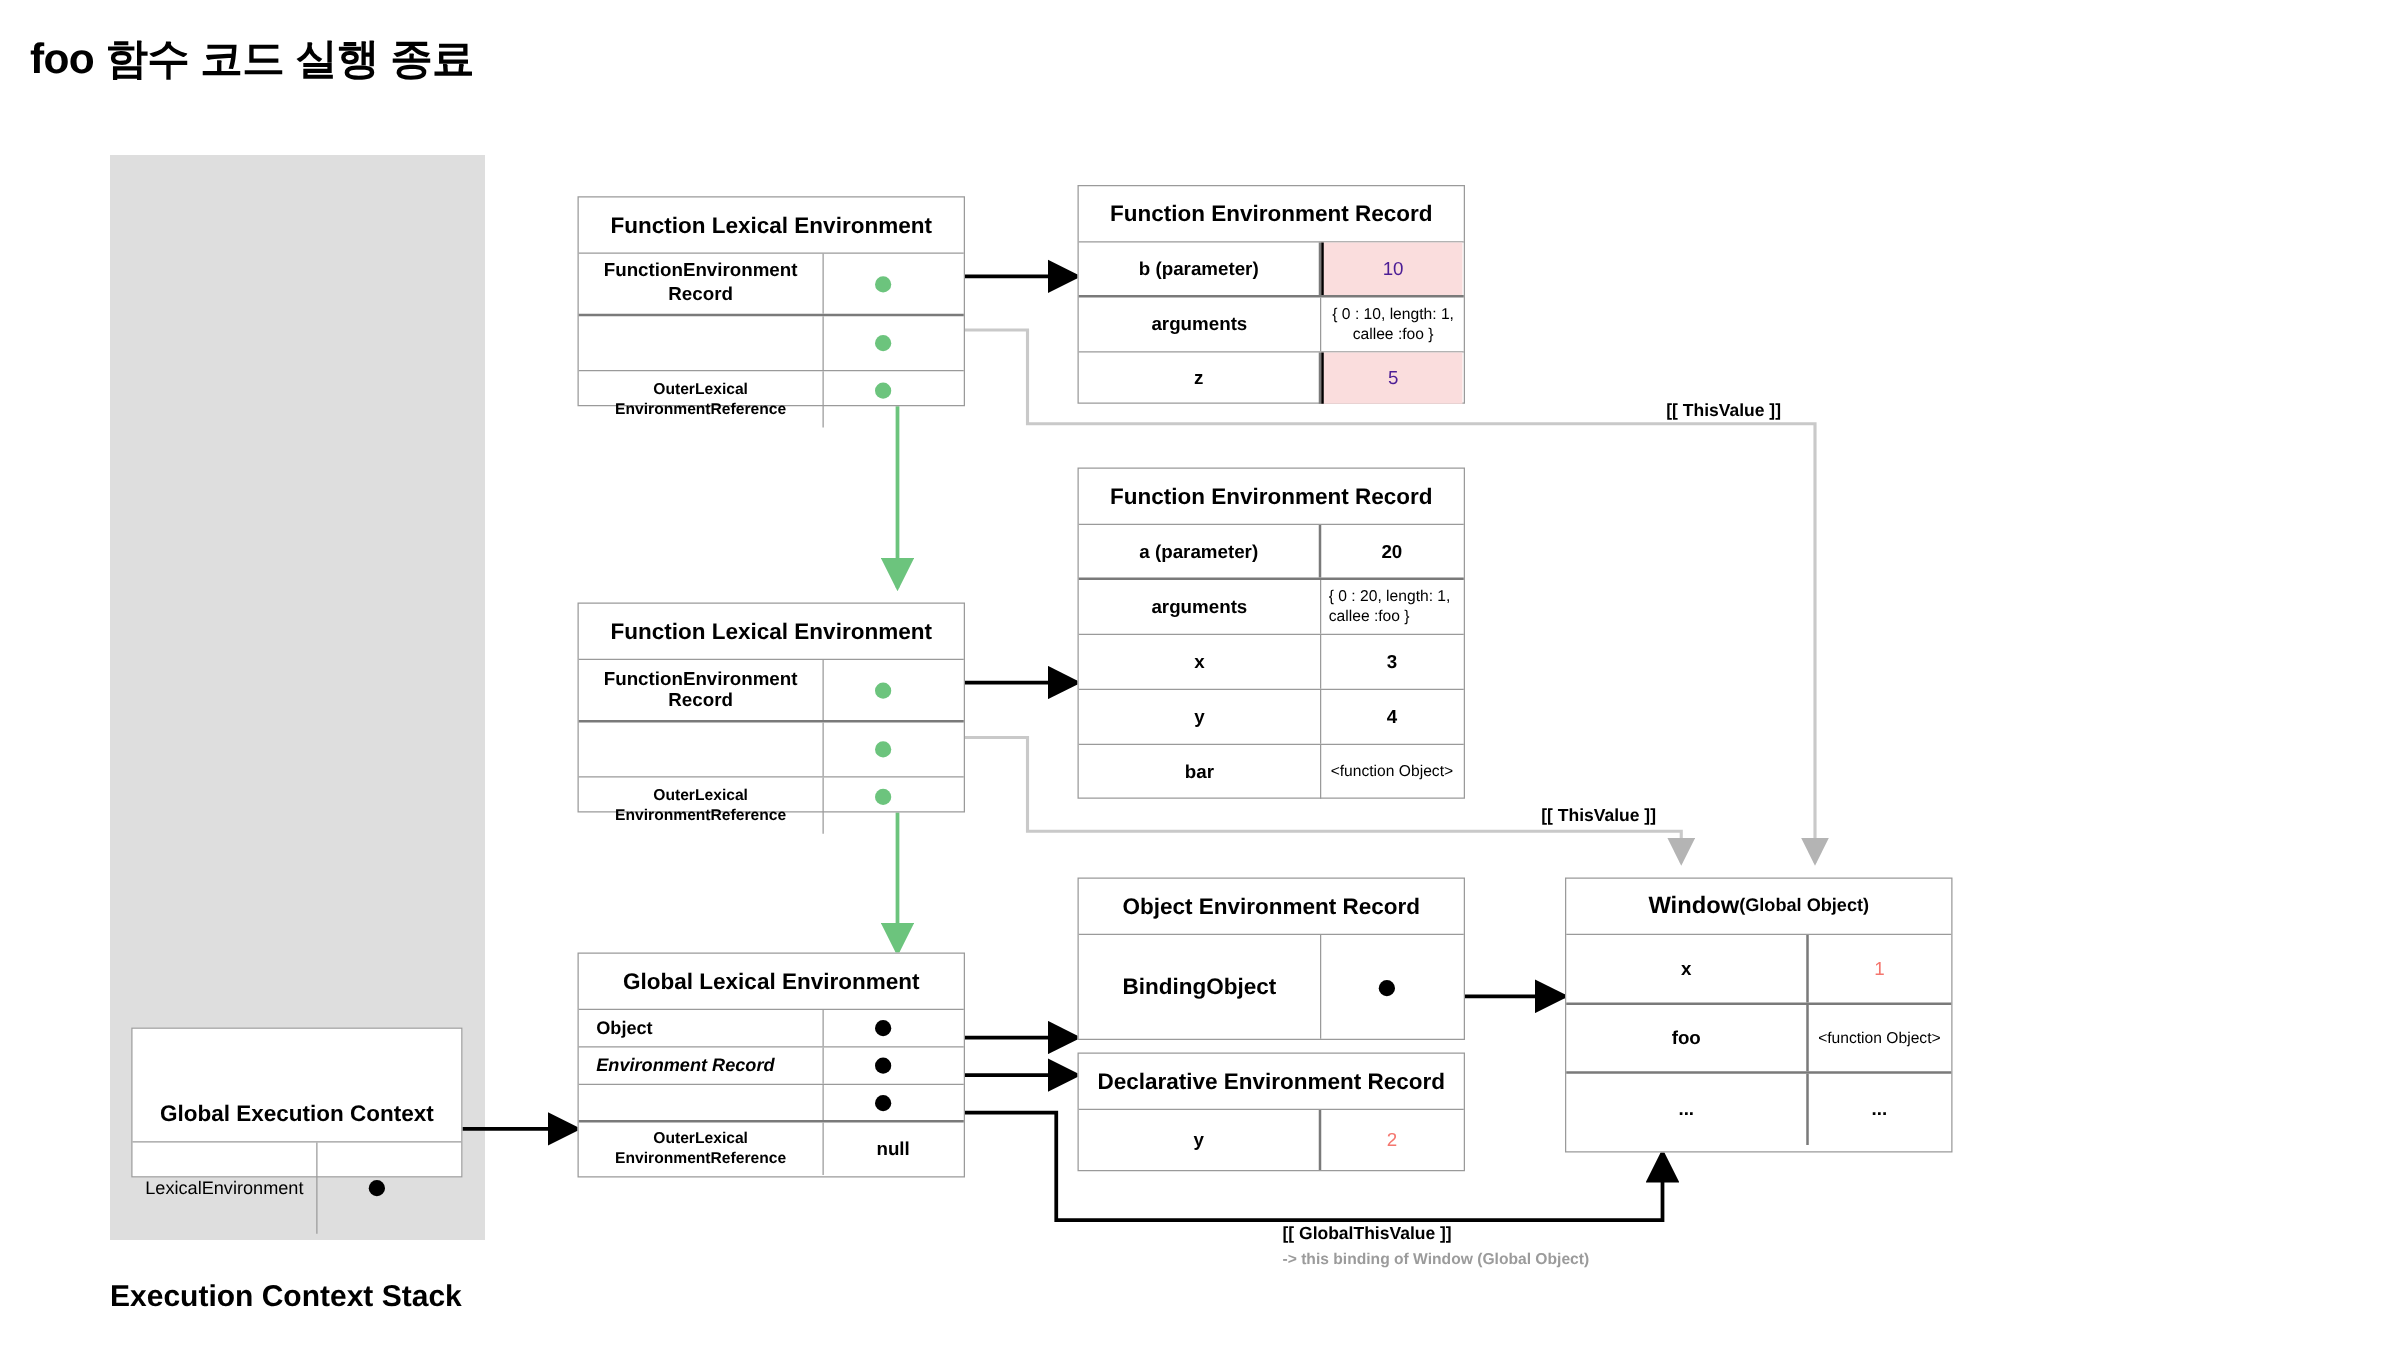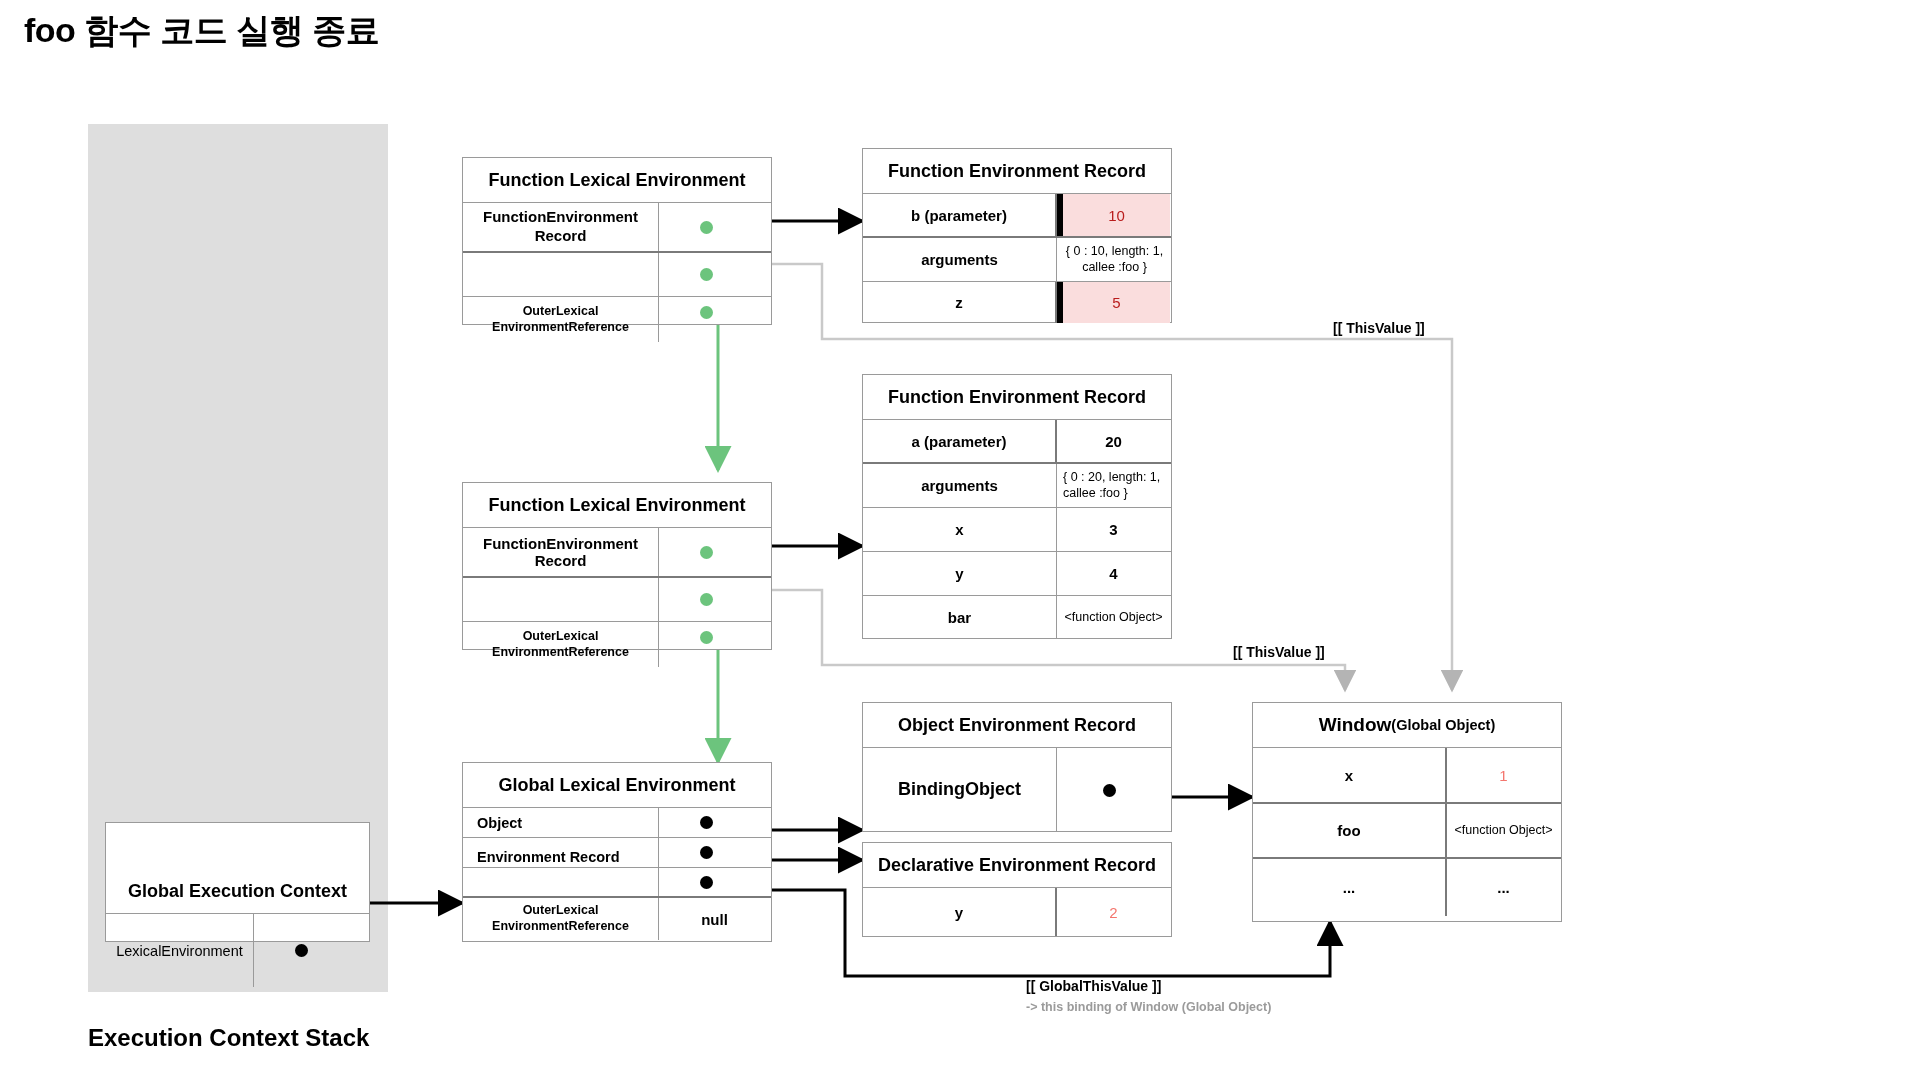--- a/index.html
+++ b/index.html
@@ -1,36 +1,36 @@
 <!DOCTYPE html>
 <html><head>
 <meta charset="utf-8">
 <style>
   html,body{margin:0;padding:0;background:#fff;}
   body{width:1920px;height:1080px;position:relative;font-family:"Liberation Sans",sans-serif;color:#000;overflow:hidden;}
   .abs{position:absolute;}
 
-  #page-title{left:24px;top:8px;font-size:34px;font-weight:bold;letter-spacing:-0.5px;}
+  #page-title{left:24px;top:24px;font-size:34px;font-weight:bold;letter-spacing:-0.5px;}
 
   #stack-panel{left:88px;top:124px;width:300px;height:868px;background:#dedede;}
   #stack-caption{left:88px;top:1024px;font-size:24px;font-weight:bold;}
 
   
   .tbl{position:absolute;border:1.5px solid #9a9a9a;background:#fff;box-sizing:border-box;}
   .thead{border-bottom:1.5px solid #9a9a9a;text-align:center;font-weight:bold;font-size:18px;
          display:flex;align-items:center;justify-content:center;box-sizing:border-box;}
   .trow{display:flex;border-bottom:1.5px solid #9a9a9a;box-sizing:border-box;}
   .trow:last-child{border-bottom:none;}
   .trow.thick{border-bottom:2.5px solid #7a7a7a;}
   .tc{display:flex;align-items:center;justify-content:center;box-sizing:border-box;
       font-size:15px;font-weight:bold;text-align:center;padding:2px 4px;}
   .tc.left-cell{border-right:1.5px solid #9a9a9a;}
   .tc.thickdiv{border-right:2.5px solid #7a7a7a;}
   .tc.small{font-size:12.5px;font-weight:bold;line-height:1.25;}
-  .tc.pink{background:#fadddd;color:#b91c1c;font-weight:normal;border-left:6px solid #000000;}
+  .tc.pink{background:#fadddd;color:#4c1d95;font-weight:normal;border-left:2px solid #000000;}
   .tc.redtext{color:#f4766e;font-weight:normal;}
   .tc.normal{font-weight:normal;}
 
   .dot{width:13px;height:13px;border-radius:50%;position:absolute;}
   .dot.green{background:#6cc47d;}
   .dot.black{background:#000;}
 
   svg.layer{position:absolute;left:0;top:0;width:1920px;height:1080px;pointer-events:none;}
 
   .ann{position:absolute;font-size:14px;font-weight:bold;}
@@ -181,21 +181,21 @@
   <div class="thead" style="height:45px;">Global Lexical Environment</div>
   <div class="trow" style="height:30px;">
     <div class="tc left-cell" style="width:196px;flex-direction:column;align-items:flex-start;padding-left:14px;font-size:14.5px;">
       <span>Object</span>
     </div>
     <div class="tc" style="width:111px;position:relative;">
       <span class="dot black" style="left:41px;top:8px;"></span>
     </div>
   </div>
   <div class="trow" style="height:30px;">
-    <div class="tc left-cell" style="width:196px;align-items:flex-end;justify-content:flex-start;padding-left:14px;font-size:14.5px;">
+    <div class="tc left-cell" style="width:196px;align-items:center;justify-content:flex-start;padding-left:14px;font-size:14.5px;font-style:italic;">
       <span>Environment Record</span>
     </div>
     <div class="tc" style="width:111px;position:relative;">
       <span class="dot black" style="left:41px;top:8px;"></span>
     </div>
   </div>
   <div class="trow" style="height:30px;border-bottom:2.5px solid #7a7a7a;">
     <div class="tc left-cell" style="width:196px;"></div>
     <div class="tc" style="width:111px;position:relative;">
       <span class="dot black" style="left:41px;top:8px;"></span>

